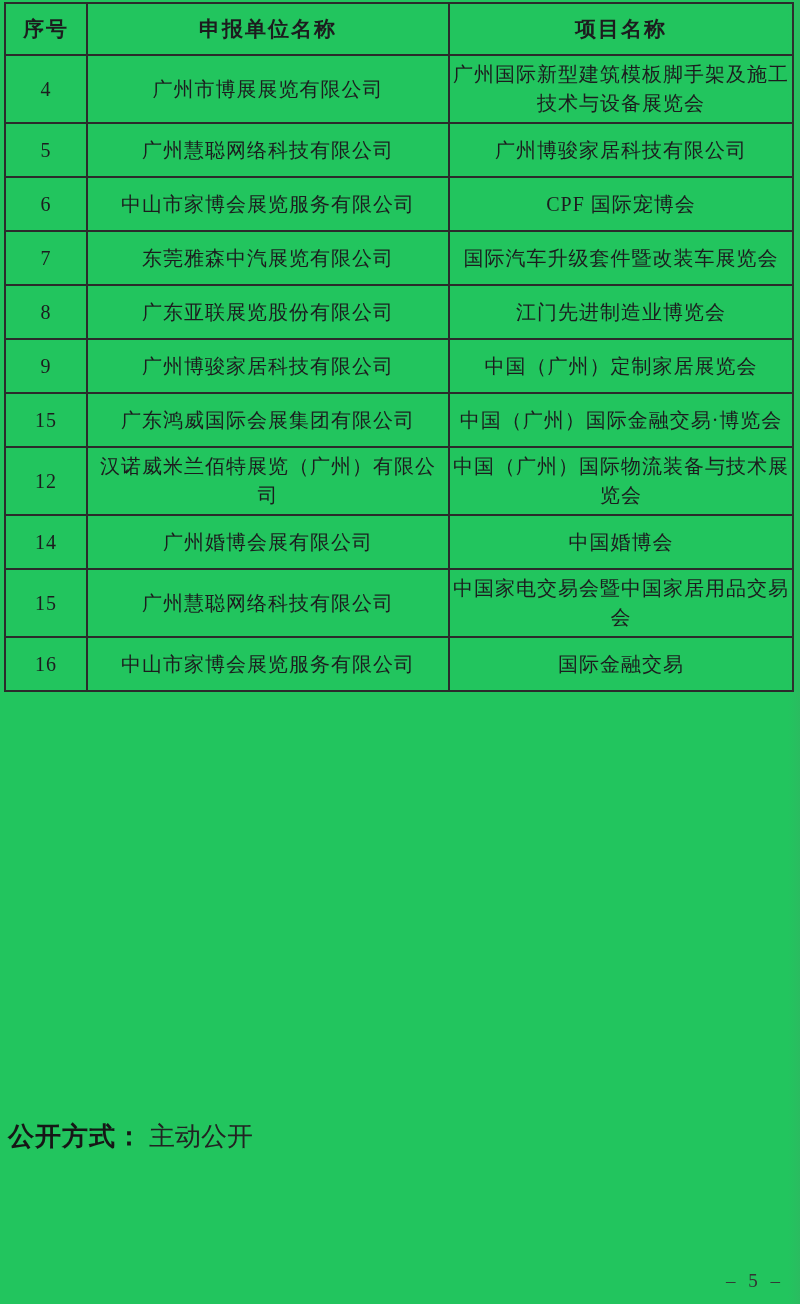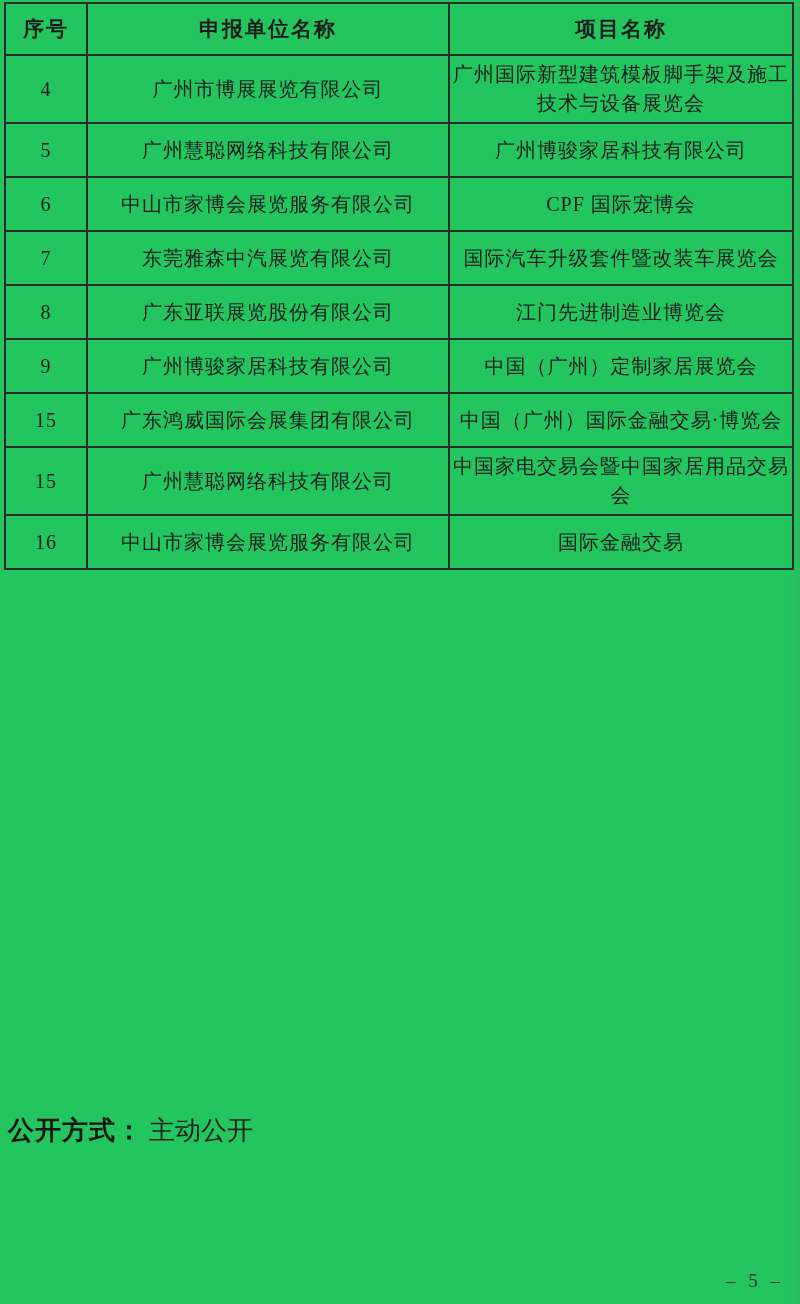--- a/index.html
+++ b/index.html
@@ -57,21 +57,21 @@
   }
   col.c-no  { width: 82px;  }
   col.c-co  { width: 362px; }
   col.c-pr  { width: 344px; }
   td.no-cell { font-size: 20px; letter-spacing: 0; }
   .disclosure {
     position: absolute;
     top: 1114px;
     left: 8px;
     font-size: 26px;
-    line-height: 32px;
+    line-height: 44px;
     white-space: nowrap;
   }
   .disclosure .d-label {
     font-family: "Liberation Sans", "DejaVu Sans", sans-serif;
     font-weight: bold;
     letter-spacing: 1px;
     color: #161616;
   }
   .disclosure .d-value {
     font-family: "Liberation Serif", "DejaVu Serif", serif;
@@ -137,20 +137,30 @@
         <td class="no-cell">9</td>
         <td>广州博骏家居科技有限公司</td>
         <td>中国（广州）定制家居展览会</td>
       </tr>
       <tr>
         <td class="no-cell">15</td>
         <td>广东鸿威国际会展集团有限公司</td>
         <td>中国（广州）国际金融交易·博览会</td>
       </tr>
       <tr>
+        <td class="no-cell">12</td>
+        <td>汉诺威米兰佰特展览（广州）有限公司</td>
+        <td>中国（广州）国际物流装备与技术展览会</td>
+      </tr>
+      <tr>
+        <td class="no-cell">14</td>
+        <td>广州婚博会展有限公司</td>
+        <td>中国婚博会</td>
+      </tr>
+      <tr>
         <td class="no-cell">15</td>
         <td>广州慧聪网络科技有限公司</td>
         <td>中国家电交易会暨中国家居用品交易会</td>
       </tr>
       <tr>
         <td class="no-cell">16</td>
         <td>中山市家博会展览服务有限公司</td>
         <td>国际金融交易</td>
       </tr>
     </tbody>

